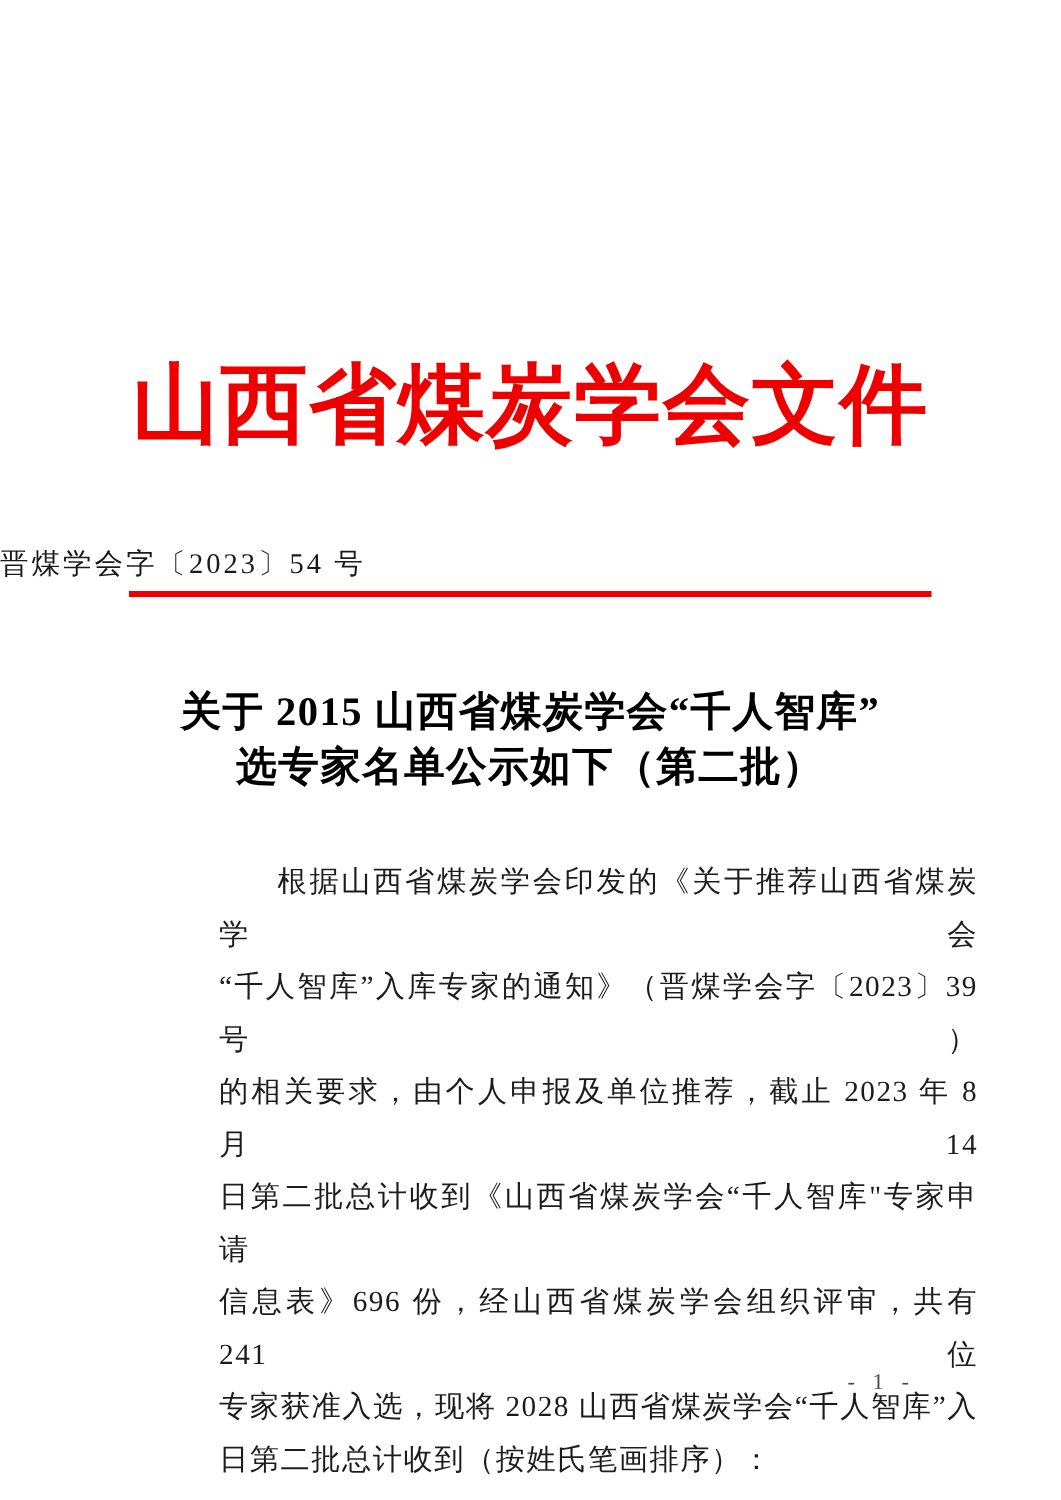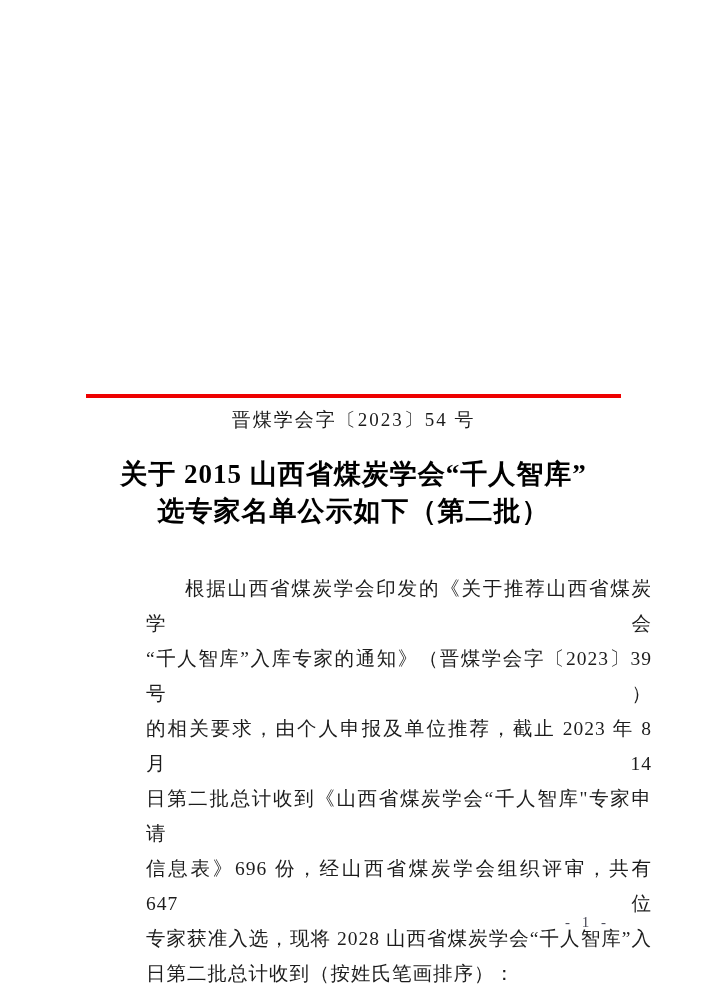--- a/index.html
+++ b/index.html
@@ -28,25 +28,23 @@
     font-weight: bold;
     letter-spacing: 1px;
     line-height: 72px;
     white-space: nowrap;
   }
   .doc-number {
     position: absolute;
     top: 363px;
     left: 0;
     width: 707px;
-    text-align: center;
     font-size: 19px;
     letter-spacing: 2px;
     color: #1a1a1a;
-    margin-top: 44px;
   }
   .red-rule {
     position: absolute;
     top: 394px;
     left: 86px;
     width: 535px;
     height: 4px;
     background: var(--accent, #ee0000);
   }
   .heading {
@@ -91,35 +89,36 @@
     font-size: 15px;
     letter-spacing: 4px;
     color: #4a4a58;
   }
 </style>
 </head>
 <body>
 
 <div class="page">
 
+  <h1 class="red-title">山西省煤炭学会文件</h1>
 
   <div class="doc-number">晋煤学会字〔2023〕54 号</div>
 
   <div class="red-rule"></div>
 
   <div class="heading">
     <div>关于 2015 山西省煤炭学会“千人智库”</div>
     <div>选专家名单公示如下（第二批）</div>
   </div>
 
   <div class="body-text">
     <div class="body-line indent">根据山西省煤炭学会印发的《关于推荐山西省煤炭学会</div>
     <div class="body-line">“千人智库”入库专家的通知》（晋煤学会字〔2023〕39 号）</div>
     <div class="body-line">的相关要求，由个人申报及单位推荐，截止 2023 年 8 月 14</div>
     <div class="body-line">日第二批总计收到《山西省煤炭学会“千人智库"专家申请</div>
-    <div class="body-line">信息表》696 份，经山西省煤炭学会组织评审，共有 647 位</div>
+    <div class="body-line">信息表》696 份，经山西省煤炭学会组织评审，共有 241 位</div>
     <div class="body-line">专家获准入选，现将 2028 山西省煤炭学会“千人智库”入</div>
     <div class="body-line last">日第二批总计收到（按姓氏笔画排序）：</div>
   </div>
 
   <div class="page-number">- 1 -</div>
 
 </div>
 
 </body></html>

